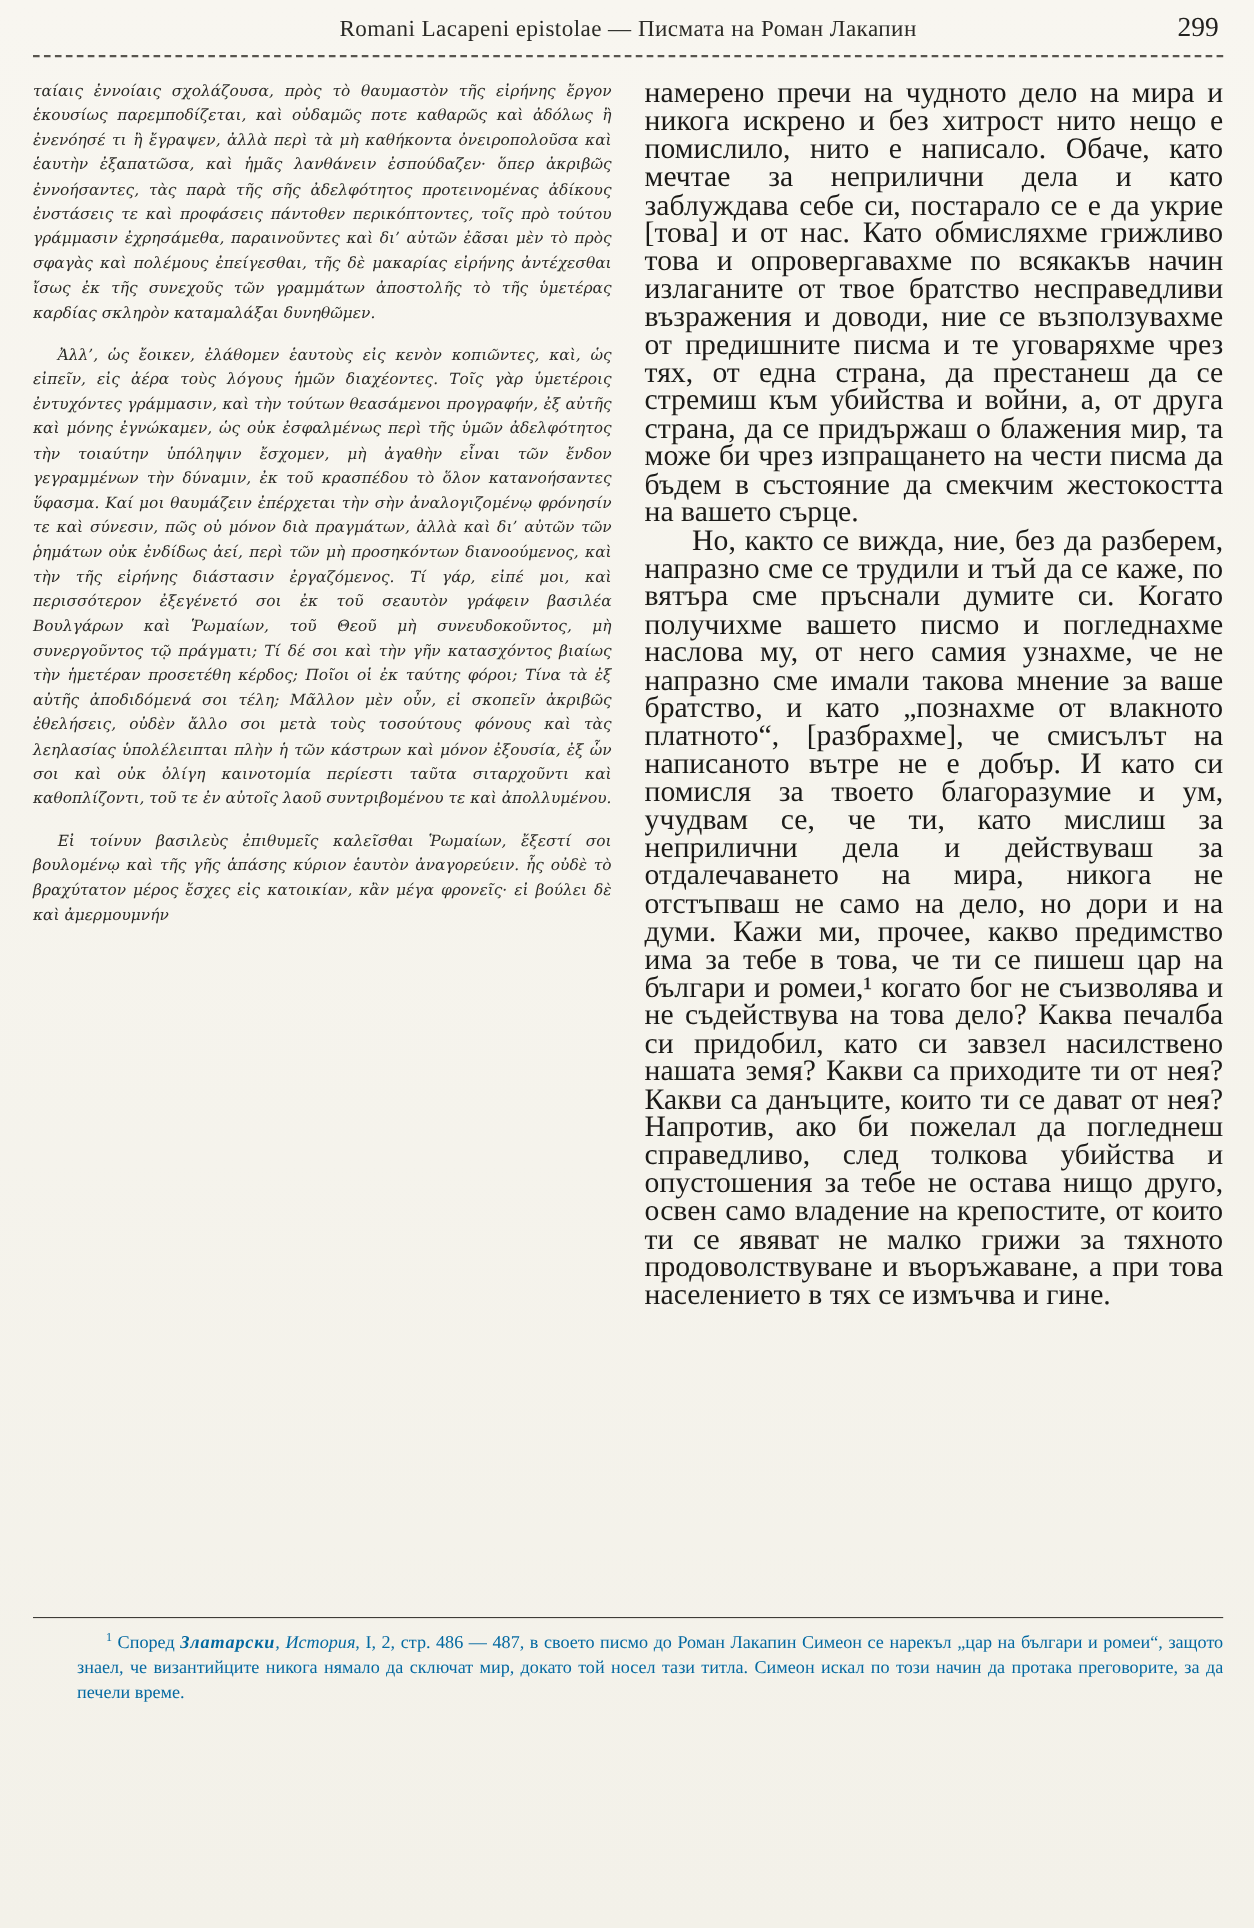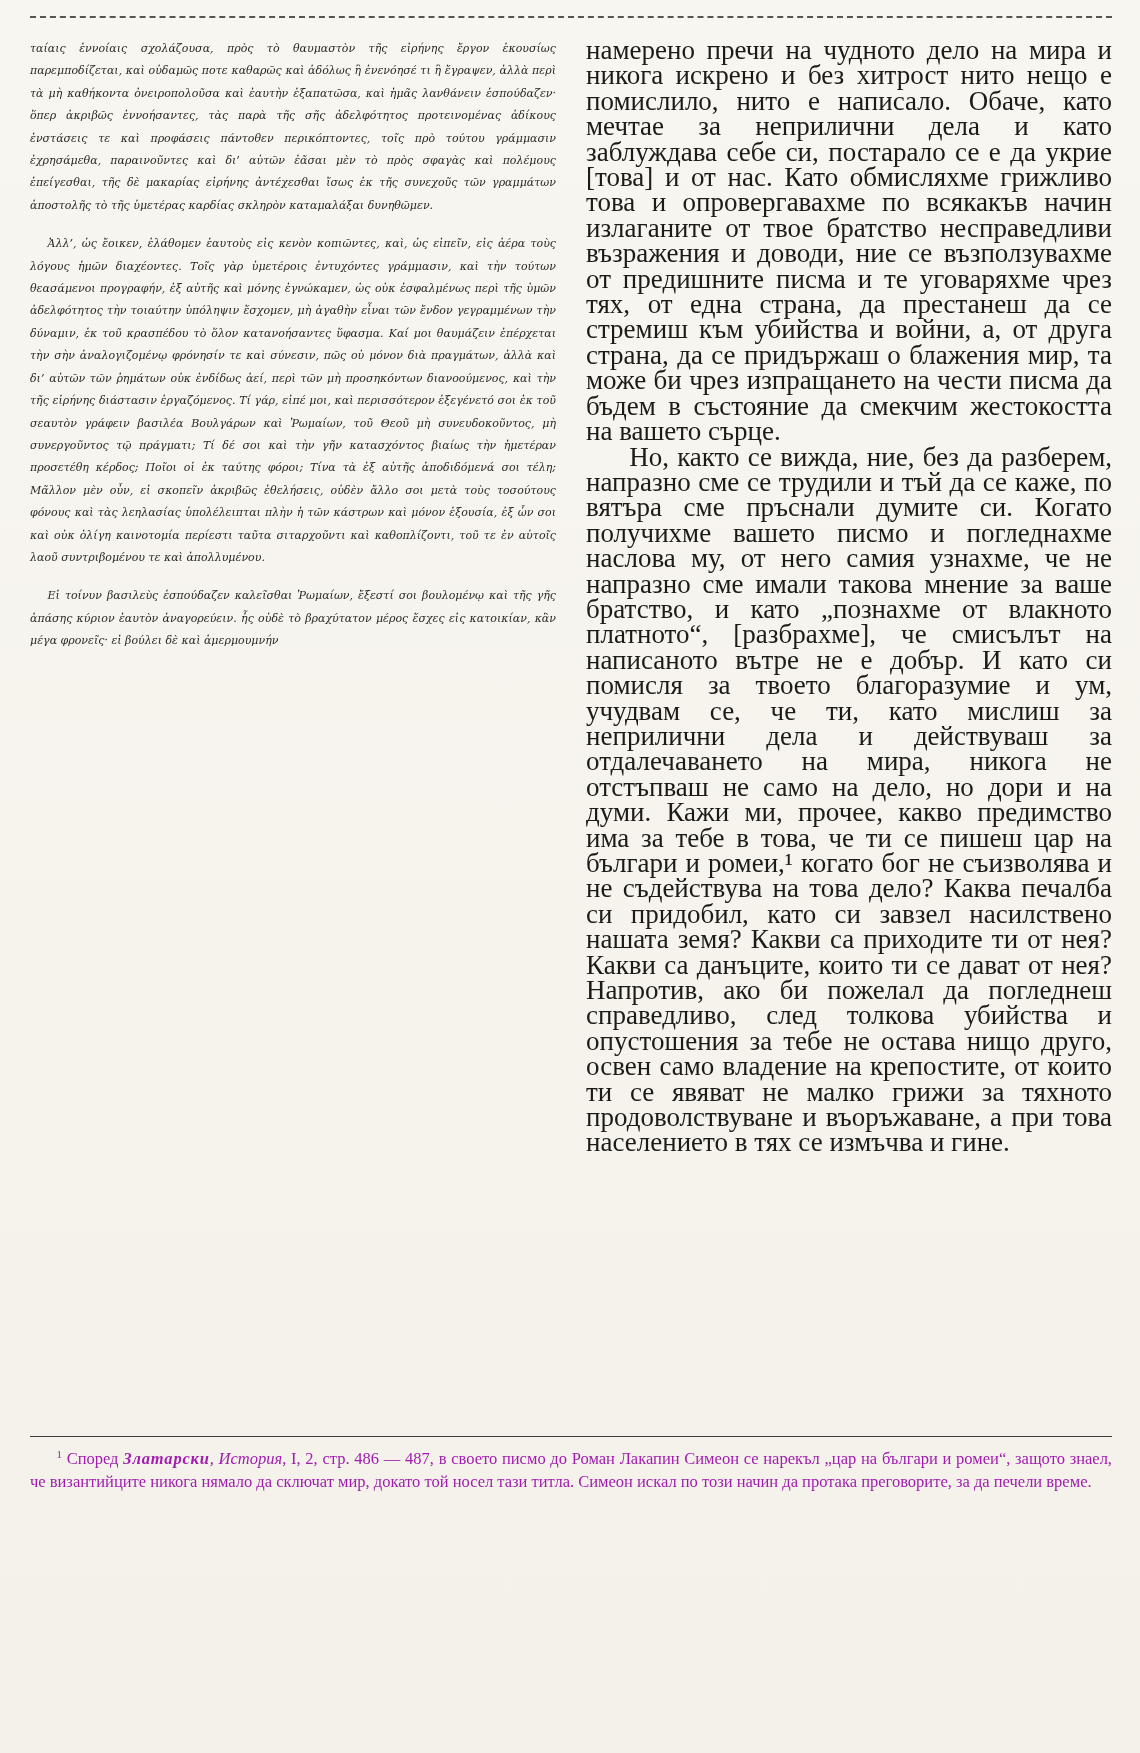--- a/index.html
+++ b/index.html
@@ -40,21 +40,21 @@
     min-height: 1382px;
     align-items: flex-start;
   }
   .col { flex: 1 1 0; text-align: justify; }
   .col p { text-indent: 1.6em; }
   .col p.noindent { text-indent: 0; }
 
   .col.greek {
     font-family: "DejaVu Serif", serif;
     font-style: italic;
-    font-size: 11px;
+    font-size: 14px;
     line-height: 22.4px;
     color: #2a2925;
   }
   .col.greek p + p { margin-top: 16px; }
 
   .col.bulgarian {
     font-family: "Liberation Serif", serif;
     font-size: 27px;
     line-height: 25.4px;
     color: #1c1b18;
@@ -63,44 +63,49 @@
   .footnote-rule {
     border-top: 1.5px solid #3e3c37;
     margin: 16px 0 10px 0;
     height: 0;
   }
   .footnote {
     font-size: 16.5px;
     line-height: 23px;
     text-align: justify;
     text-indent: 1.6em;
-    color: #a21caf;
+    color: #0369a1;
+    margin-left: 40px;
   }
   .footnote sup { font-size: 11px; line-height: 0; }
   .fn-author {
     font-weight: bold;
     font-style: italic;
     letter-spacing: 0.8px;
   }
   .fn-work { font-style: italic; }
 </style>
 </head>
 <body>
 
 <div class="page">
 
+  <header class="page-header">
+    <div class="running-title">Romani Lacapeni epistolae — Писмата на Роман Лакапин</div>
+    <div class="page-number">299</div>
+  </header>
 
   <div class="header-rule"></div>
 
   <main class="columns">
 
     <section class="col greek" lang="el">
       <p class="noindent">ταίαις ἐννοίαις σχολάζουσα, πρὸς τὸ θαυμαστὸν τῆς εἰρήνης ἔργον ἑκουσίως παρεμποδίζεται, καὶ οὐδαμῶς ποτε καθαρῶς καὶ ἀδόλως ἢ ἐνενόησέ τι ἢ ἔγραψεν, ἀλλὰ περὶ τὰ μὴ καθήκοντα ὀνειροπολοῦσα καὶ ἑαυτὴν ἐξαπατῶσα, καὶ ἡμᾶς λανθάνειν ἐσπούδαζεν· ὅπερ ἀκριβῶς ἐννοήσαντες, τὰς παρὰ τῆς σῆς ἀδελφότητος προτεινομένας ἀδίκους ἐνστάσεις τε καὶ προφάσεις πάντοθεν περικόπτοντες, τοῖς πρὸ τούτου γράμμασιν ἐχρησάμεθα, παραινοῦντες καὶ δι’ αὐτῶν ἐᾶσαι μὲν τὸ πρὸς σφαγὰς καὶ πολέμους ἐπείγεσθαι, τῆς δὲ μακαρίας εἰρήνης ἀντέχεσθαι ἴσως ἐκ τῆς συνεχοῦς τῶν γραμμάτων ἀποστολῆς τὸ τῆς ὑμετέρας καρδίας σκληρὸν καταμαλάξαι δυνηθῶμεν.</p>
       <p>Ἀλλ’, ὡς ἔοικεν, ἐλάθομεν ἑαυτοὺς εἰς κενὸν κοπιῶντες, καὶ, ὡς εἰπεῖν, εἰς ἀέρα τοὺς λόγους ἡμῶν διαχέοντες. Τοῖς γὰρ ὑμετέροις ἐντυχόντες γράμμασιν, καὶ τὴν τούτων θεασάμενοι προγραφήν, ἐξ αὐτῆς καὶ μόνης ἐγνώκαμεν, ὡς οὐκ ἐσφαλμένως περὶ τῆς ὑμῶν ἀδελφότητος τὴν τοιαύτην ὑπόληψιν ἔσχομεν, μὴ ἀγαθὴν εἶναι τῶν ἔνδον γεγραμμένων τὴν δύναμιν, ἐκ τοῦ κρασπέδου τὸ ὅλον κατανοήσαντες ὕφασμα. Καί μοι θαυμάζειν ἐπέρχεται τὴν σὴν ἀναλογιζομένῳ φρόνησίν τε καὶ σύνεσιν, πῶς οὐ μόνον διὰ πραγμάτων, ἀλλὰ καὶ δι’ αὐτῶν τῶν ῥημάτων οὐκ ἐνδίδως ἀεί, περὶ τῶν μὴ προσηκόντων διανοούμενος, καὶ τὴν τῆς εἰρήνης διάστασιν ἐργαζόμενος. Τί γάρ, εἰπέ μοι, καὶ περισσότερον ἐξεγένετό σοι ἐκ τοῦ σεαυτὸν γράφειν βασιλέα Βουλγάρων καὶ Ῥωμαίων, τοῦ Θεοῦ μὴ συνευδοκοῦντος, μὴ συνεργοῦντος τῷ πράγματι; Τί δέ σοι καὶ τὴν γῆν κατασχόντος βιαίως τὴν ἡμετέραν προσετέθη κέρδος; Ποῖοι οἱ ἐκ ταύτης φόροι; Τίνα τὰ ἐξ αὐτῆς ἀποδιδόμενά σοι τέλη; Μᾶλλον μὲν οὖν, εἰ σκοπεῖν ἀκριβῶς ἐθελήσεις, οὐδὲν ἄλλο σοι μετὰ τοὺς τοσούτους φόνους καὶ τὰς λεηλασίας ὑπολέλειπται πλὴν ἡ τῶν κάστρων καὶ μόνον ἐξουσία, ἐξ ὧν σοι καὶ οὐκ ὀλίγη καινοτομία περίεστι ταῦτα σιταρχοῦντι καὶ καθοπλίζοντι, τοῦ τε ἐν αὐτοῖς λαοῦ συντριβομένου τε καὶ ἀπολλυμένου.</p>
-      <p>Εἰ τοίνυν βασιλεὺς ἐσπούδαζεν καλεῖσθαι Ῥωμαίων, ἔξεστί σοι βουλομένῳ καὶ τῆς γῆς ἁπάσης κύριον ἑαυτὸν ἀναγορεύειν. ἧς οὐδὲ τὸ βραχύτατον μέρος ἔσχες εἰς κατοικίαν, κἂν μέγα φρονεῖς· εἰ βούλει δὲ καὶ ἀμερμουμνήν</p>
+      <p>Εἰ τοίνυν βασιλεὺς ἐπιθυμεῖς καλεῖσθαι Ῥωμαίων, ἔξεστί σοι βουλομένῳ καὶ τῆς γῆς ἁπάσης κύριον ἑαυτὸν ἀναγορεύειν. ἧς οὐδὲ τὸ βραχύτατον μέρος ἔσχες εἰς κατοικίαν, κἂν μέγα φρονεῖς· εἰ βούλει δὲ καὶ ἀμερμουμνήν</p>
     </section>
 
     <section class="col bulgarian" lang="bg">
       <p class="noindent">намерено пречи на чудното дело на мира и никога искрено и без хитрост нито нещо е помислило, нито е написало. Обаче, като мечтае за неприлични дела и като заблуждава себе си, постарало се е да укрие [това] и от нас. Като обмисляхме грижливо това и опровергавахме по всякакъв начин излаганите от твое братство несправедливи възражения и доводи, ние се възползувахме от предишните писма и те уговаряхме чрез тях, от една страна, да престанеш да се стремиш към убийства и войни, а, от друга страна, да се придържаш о блажения мир, та може би чрез изпращането на чести писма да бъдем в състояние да смекчим жестокостта на вашето сърце.</p>
       <p>Но, както се вижда, ние, без да разберем, напразно сме се трудили и тъй да се каже, по вятъра сме пръснали думите си. Когато получихме вашето писмо и погледнахме наслова му, от него самия узнахме, че не напразно сме имали такова мнение за ваше братство, и като „познахме от влакното платното“, [разбрахме], че смисълът на написаното вътре не е добър. И като си помисля за твоето благоразумие и ум, учудвам се, че ти, като мислиш за неприлични дела и действуваш за отдалечаването на мира, никога не отстъпваш не само на дело, но дори и на думи. Кажи ми, прочее, какво предимство има за тебе в това, че ти се пишеш цар на българи и ромеи,¹ когато бог не съизволява и не съдействува на това дело? Каква печалба си придобил, като си завзел насилствено нашата земя? Какви са приходите ти от нея? Какви са данъците, които ти се дават от нея? Напротив, ако би пожелал да погледнеш справедливо, след толкова убийства и опустошения за тебе не остава нищо друго, освен само владение на крепостите, от които ти се явяват не малко грижи за тяхното продоволствуване и въоръжаване, а при това населението в тях се измъчва и гине.</p>
     </section>
 
   </main>
 
   <div class="footnote-rule"></div>

